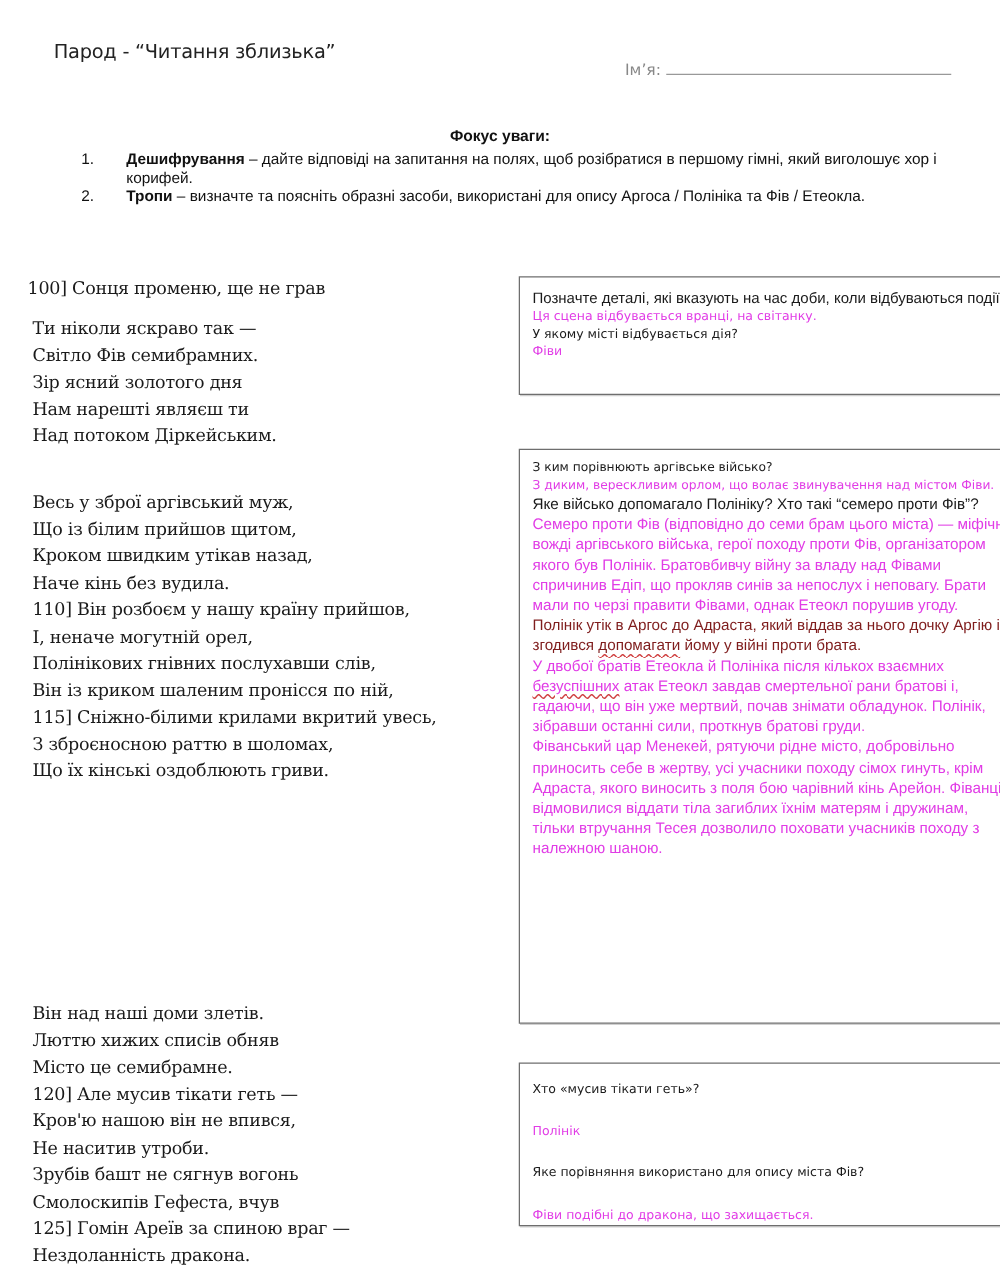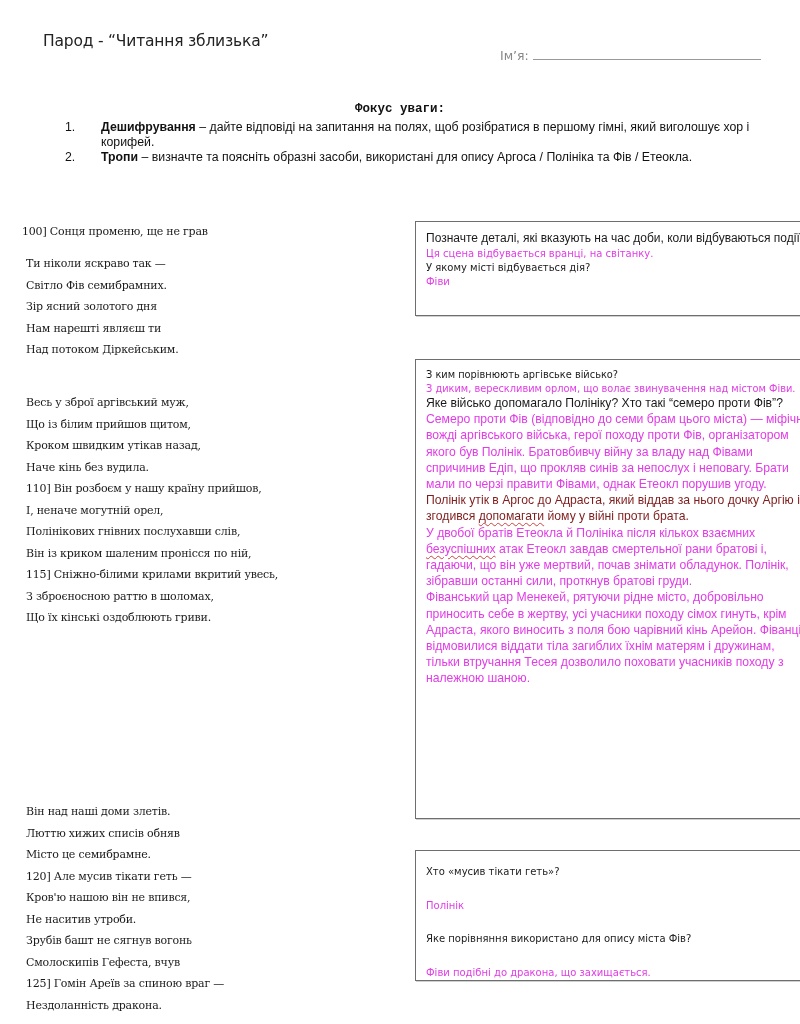--- a/index.html
+++ b/index.html
@@ -2,27 +2,27 @@
 <html><head>
   <meta charset="utf-8">
   <style>
     html, body { margin: 0; padding: 0; background: #ffffff; }
     body { width: 800px; height: 1024px; position: relative; overflow: hidden; color: #111; }
 
     .doc-title { position: absolute; left: 43px; top: 32px; font-size: 15.5px; color: #222; font-family: "DejaVu Sans", sans-serif; letter-spacing: -0.2px; }
     .name-line { position: absolute; left: 500px; top: 48px; font-size: 12.5px; color: #888; font-family: "DejaVu Sans", sans-serif; }
     .name-line .blank { display: inline-block; width: 228px; border-bottom: 1px solid #999; height: 11px; margin-left: 4px; vertical-align: baseline; }
 
-    .focus-title { position: absolute; left: 0; width: 800px; top: 102px; text-align: center; font-weight: bold; font-size: 12.5px; font-family: Liberation Mono, monospace; }
+    .focus-title { position: absolute; left: 0; width: 800px; top: 102px; text-align: center; font-weight: bold; font-size: 12.5px; font-family: Liberation Sans, sans-serif; }
     .focus-list { position: absolute; left: 65px; top: 120px; width: 690px; font-family: "Liberation Sans", sans-serif; font-size: 12.3px; line-height: 15.2px; }
     .focus-item { position: relative; padding-left: 36px; }
     .focus-item .num { position: absolute; left: 0; top: 0; }
     .focus-item b { font-weight: bold; margin-top: 48px; }
 
-    .poem { position: absolute; font-family: "DejaVu Serif", serif; font-size: 11px; line-height: 21.5px; color: #1a1a1a; white-space: nowrap; letter-spacing: -0.2px; }
+    .poem { position: absolute; font-family: "DejaVu Serif", serif; font-size: 14px; line-height: 21.5px; color: #1a1a1a; white-space: nowrap; letter-spacing: -0.2px; }
     .poem .line { display: block; }
 
     .qbox { position: absolute; left: 399px; width: 417px; border: 1.5px solid #6e6e6e; box-sizing: border-box; background: #fff; box-shadow: 1px 1px 0 #d0d0d0; margin-left: 16px; }
     .q { color: #1a1a1a; }
     .a { color: #e13ce6; }
 
     #box1 { top: 221px; height: 95px; padding: 9px 10px 0 10px; font-size: 11.3px; line-height: 15.2px; font-family: "DejaVu Sans", sans-serif; }
     #box1 .q1 { font-family: "Liberation Sans", sans-serif; font-size: 12px; line-height: 15.5px; }
     #box1 .sm { font-size: 10px; line-height: 14px; }
 

